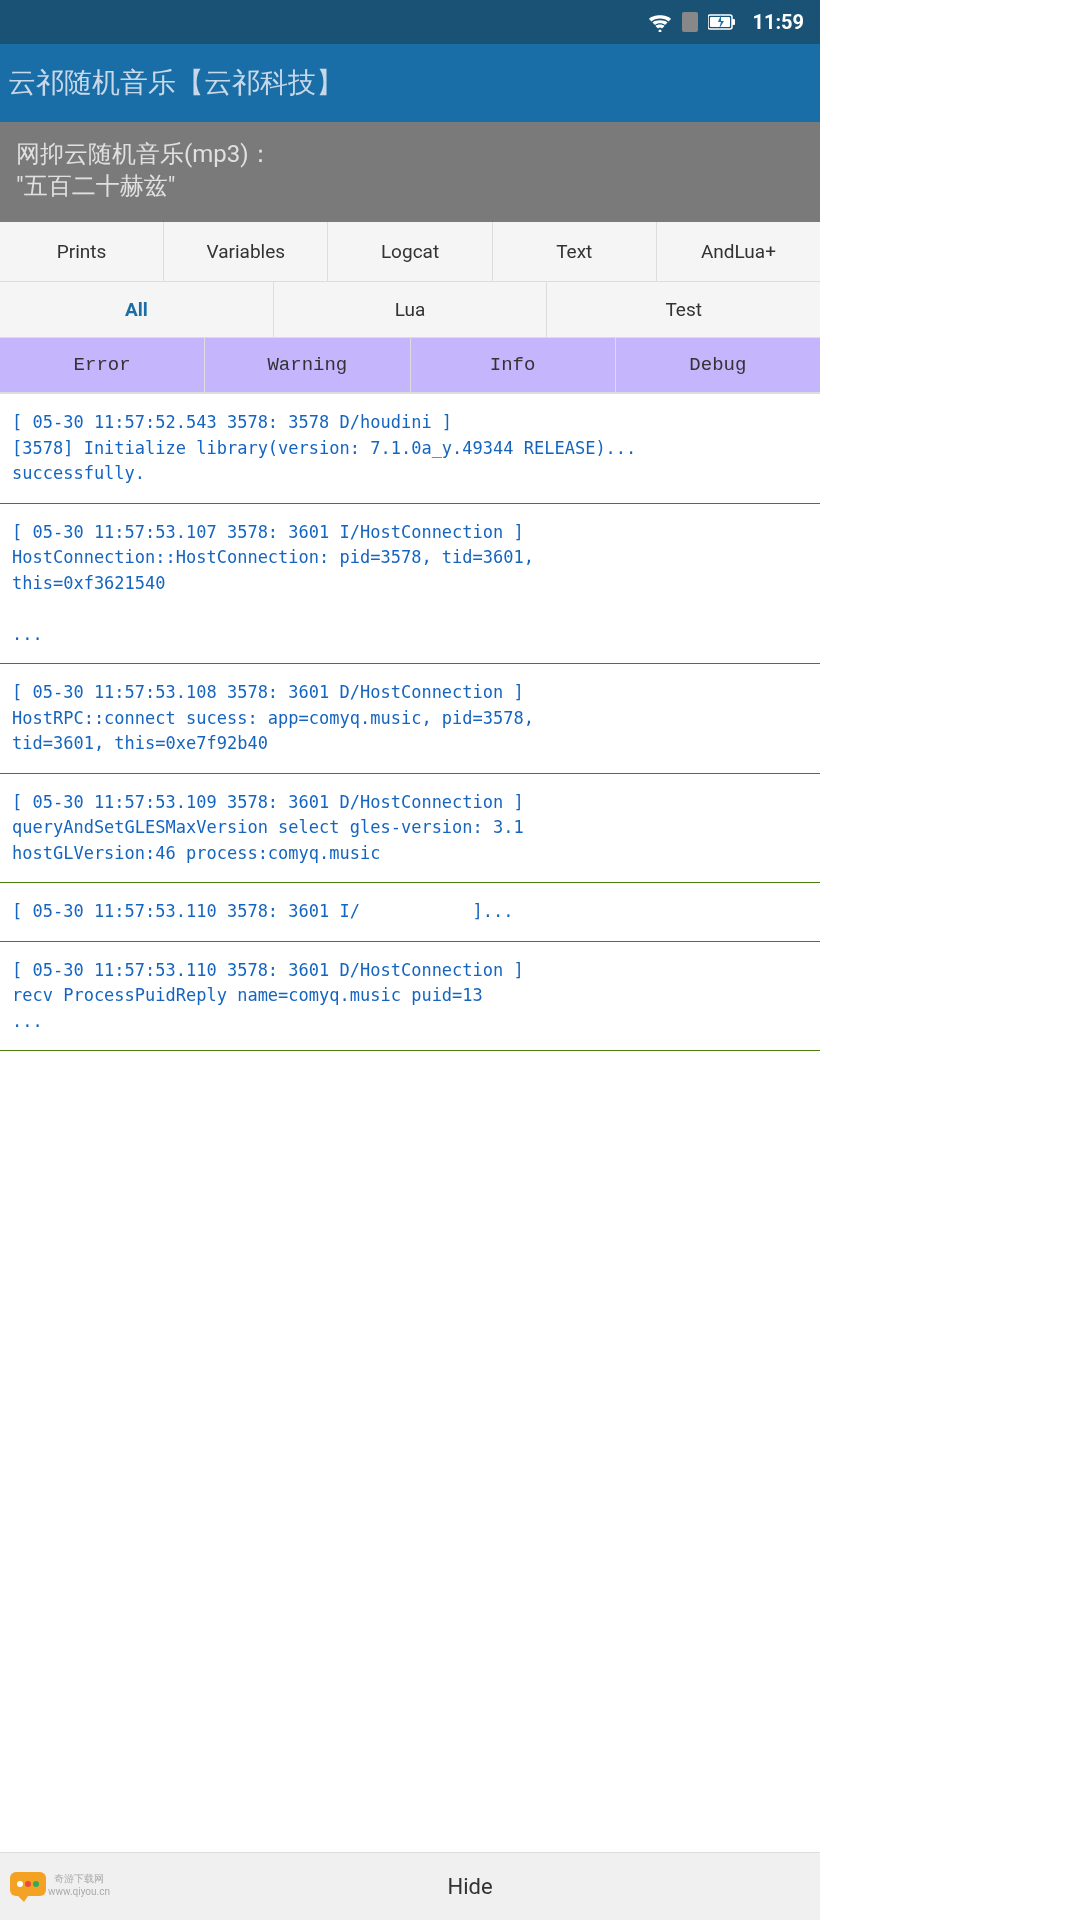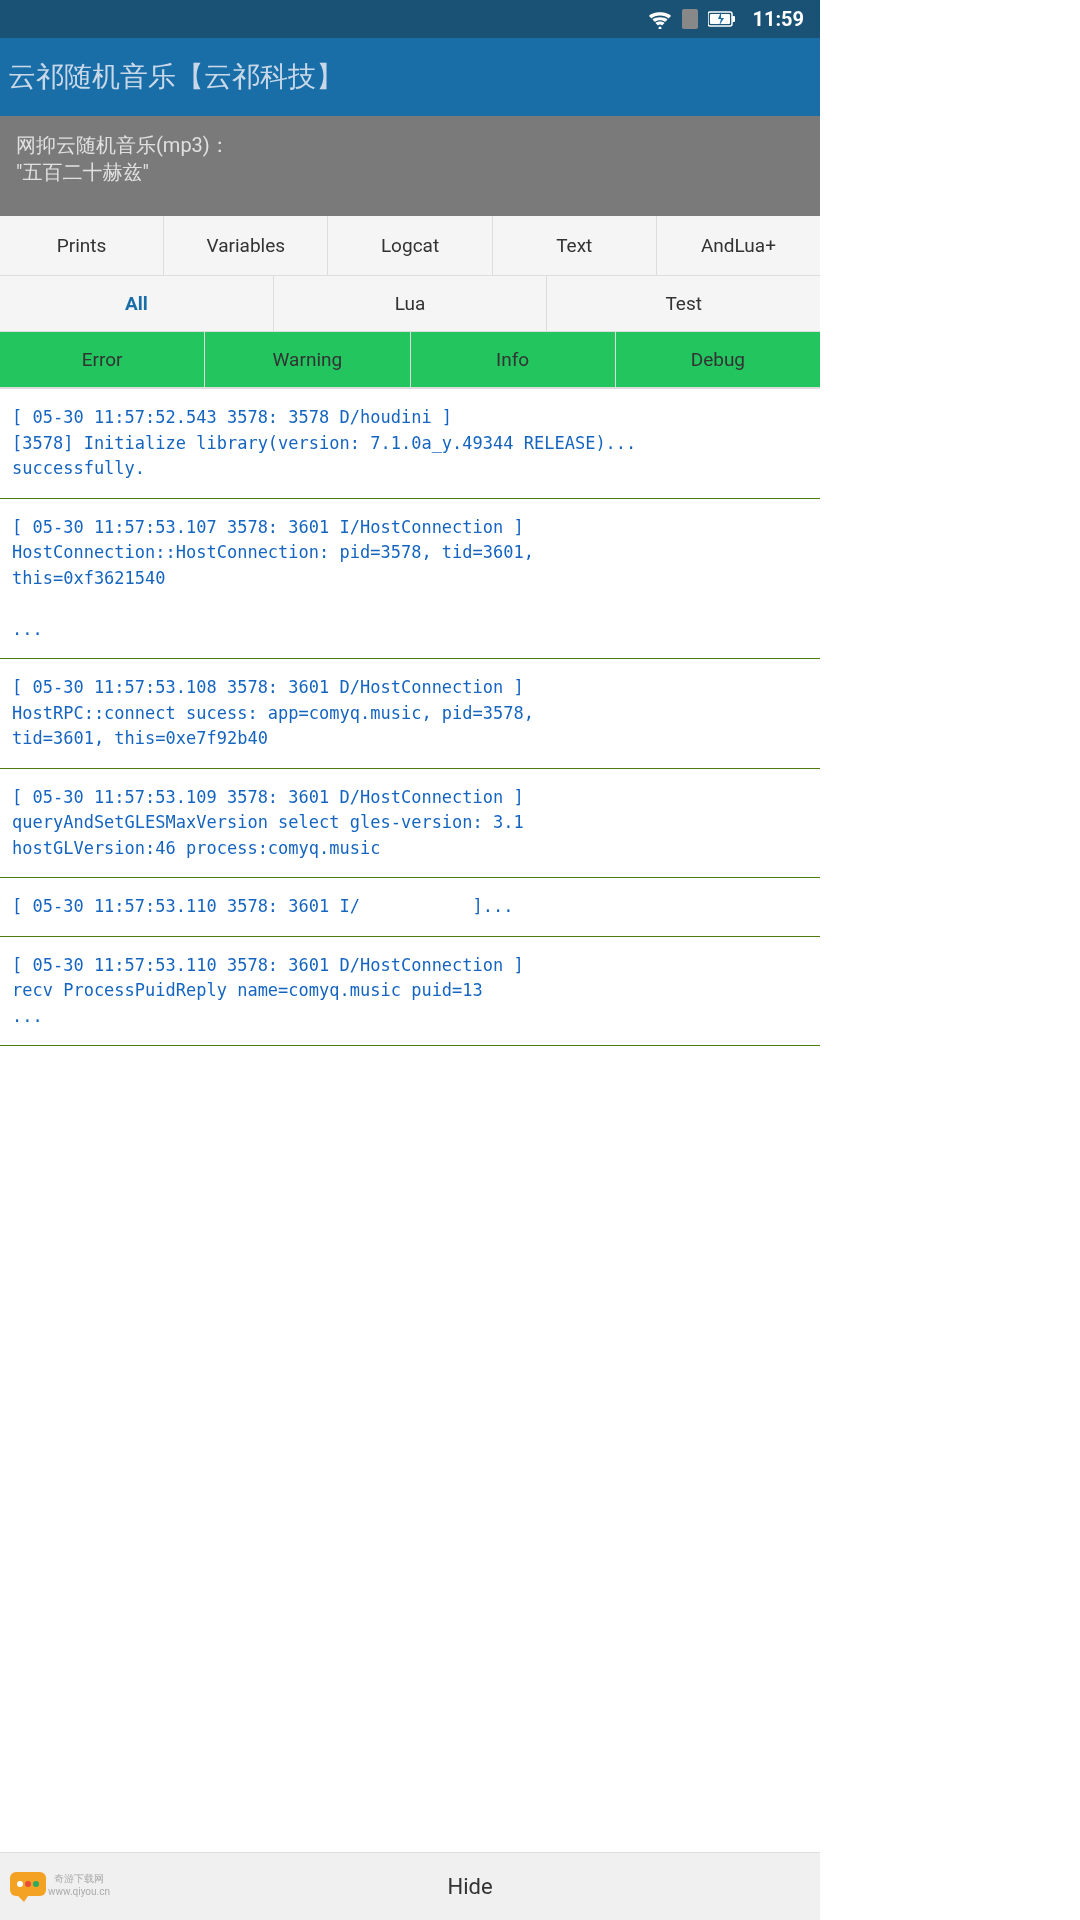--- a/index.html
+++ b/index.html
@@ -13,21 +13,21 @@
       width: 820px;
       min-height: 1920px;
       font-family: 'Roboto', Arial, sans-serif;
       background: #fff;
       overflow-x: hidden;
     }
 
     
     .status-bar {
       background: #1a5276;
-      height: 38px;
+      height: 44px;
       display: flex;
       align-items: center;
       justify-content: flex-end;
       padding: 0 16px;
       color: white;
       font-size: 18px;
       font-weight: bold;
     }
 
     .status-bar .status-icons {
@@ -48,21 +48,21 @@
       color: #c8d8e8;
       font-size: 28px;
       font-weight: 500;
     }
 
     
     .subtitle-area {
       background: #7a7a7a;
       padding: 16px;
       color: #e0e0e0;
-      font-size: 20px;
+      font-size: 24px;
       min-height: 100px;
     }
 
     
     .tabs-row1 {
       display: flex;
       border-bottom: 1px solid #ddd;
       background: #f5f5f5;
     }
 
@@ -103,21 +103,22 @@
 
     .tab2.active {
       color: #1a6ea8;
       font-weight: bold;
     }
 
     
     .tabs-row3 {
       display: flex;
       border-bottom: 2px solid #ddd;
-      background: #22c55e;
+      background: #c4b5fd;
+      font-family: Liberation Mono, monospace;
     }
 
     .tab3 {
       flex: 1;
       text-align: center;
       padding: 16px 4px;
       font-size: 19px;
       color: #333;
       border-right: 1px solid #ddd;
       cursor: pointer;

